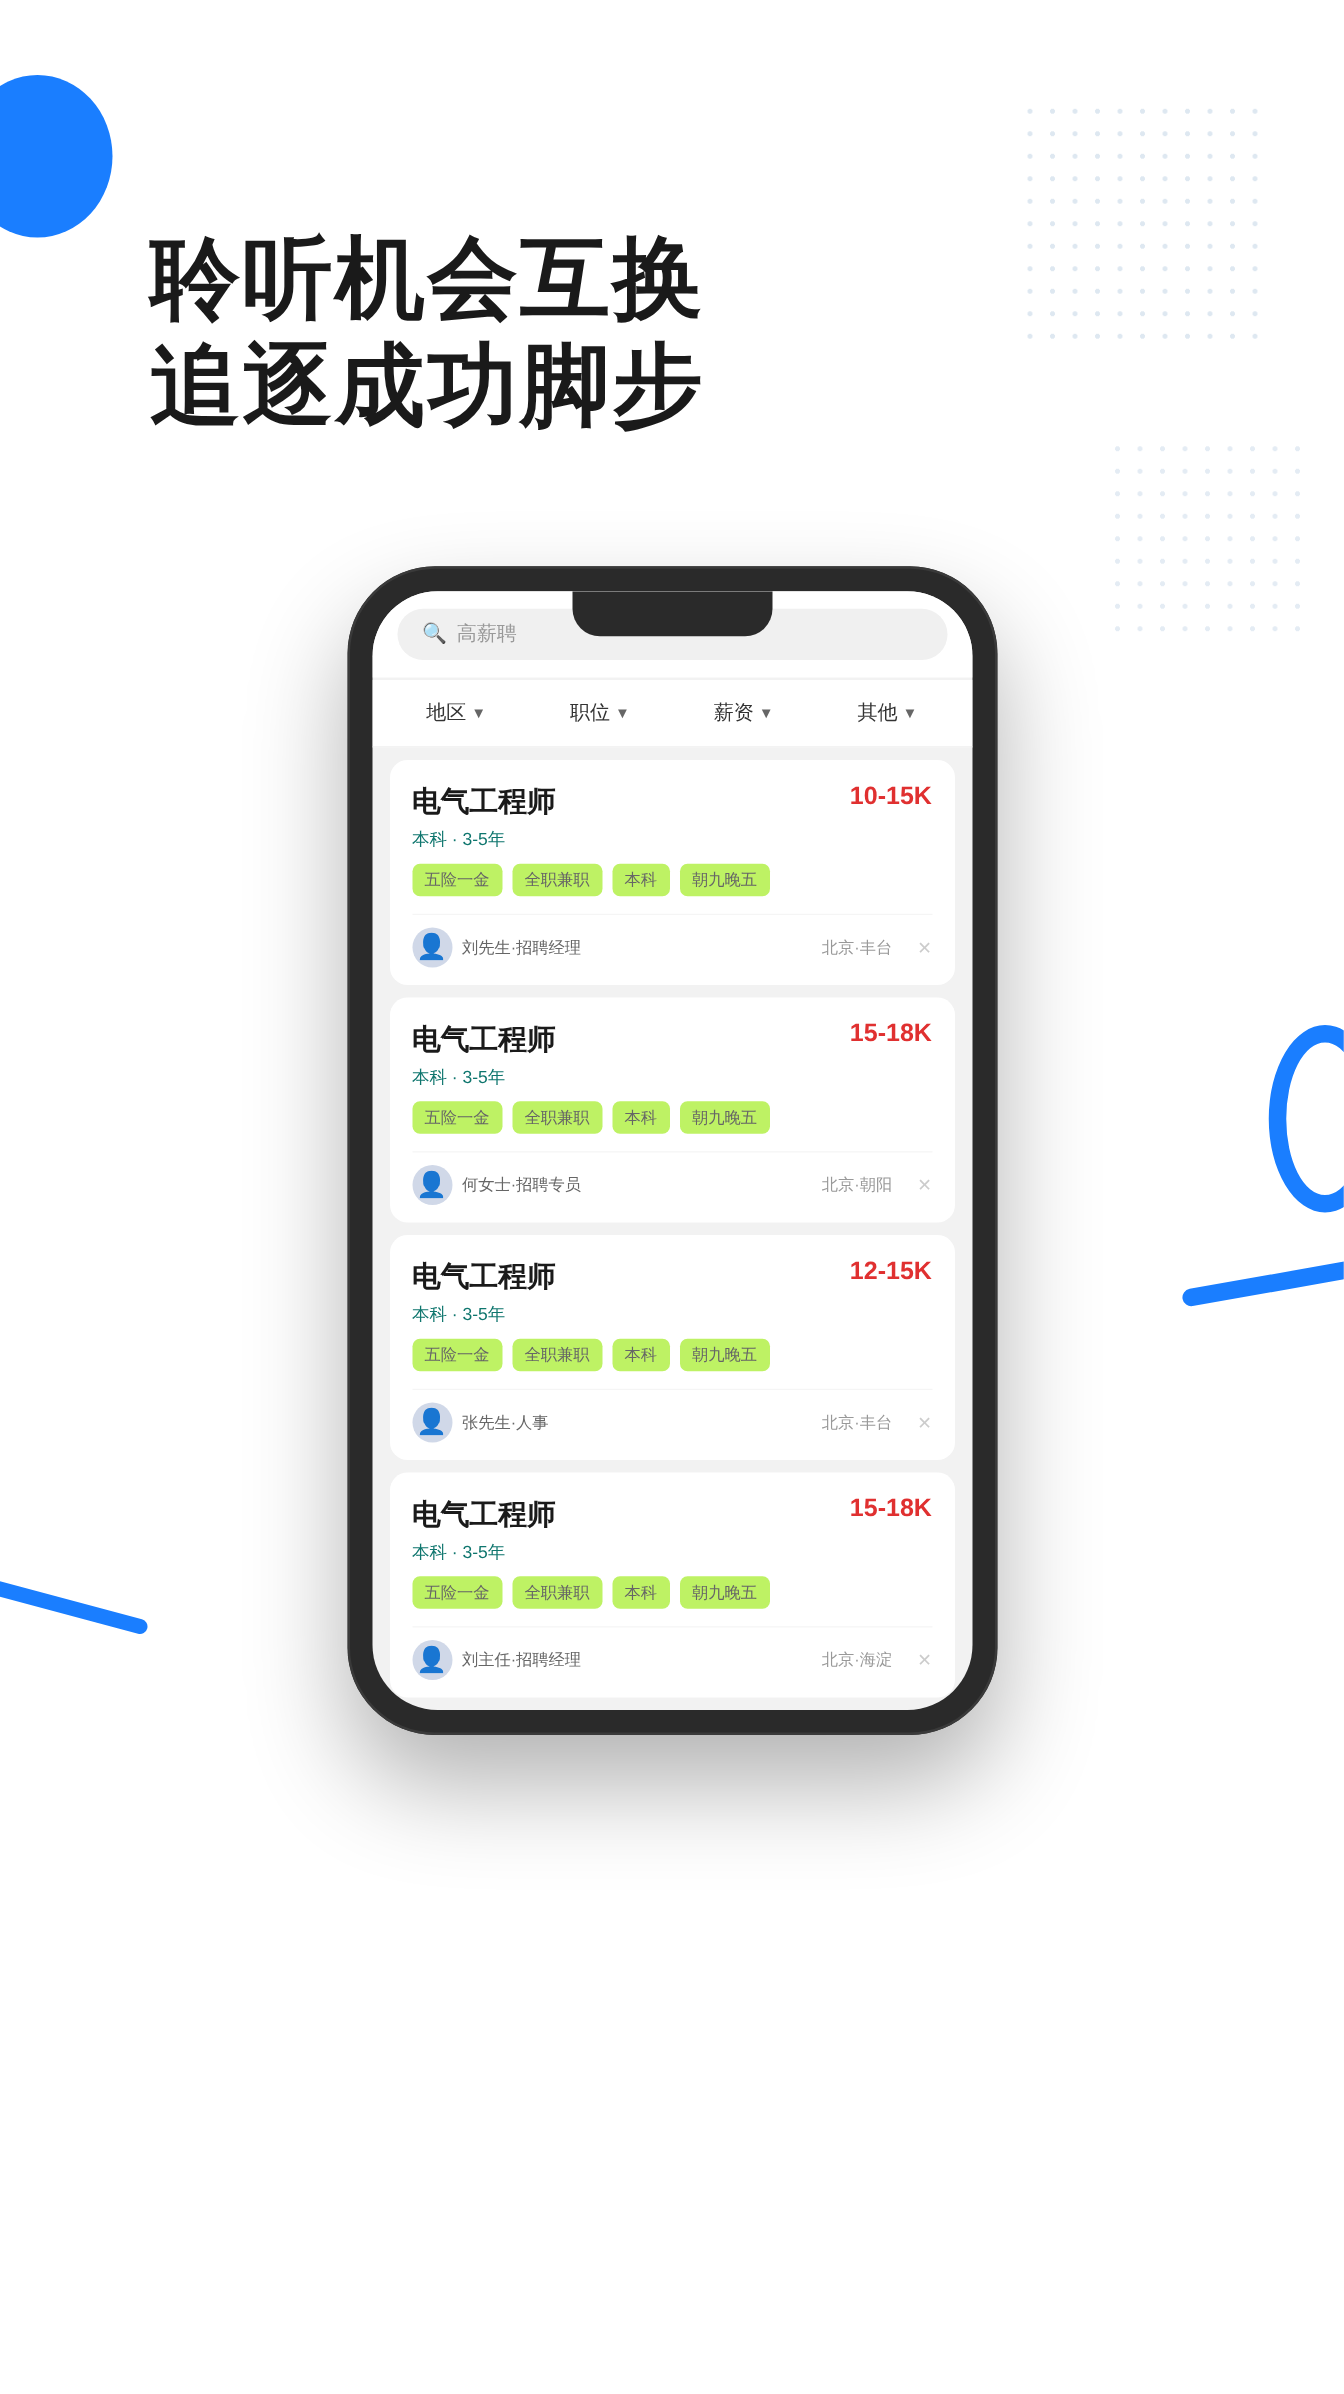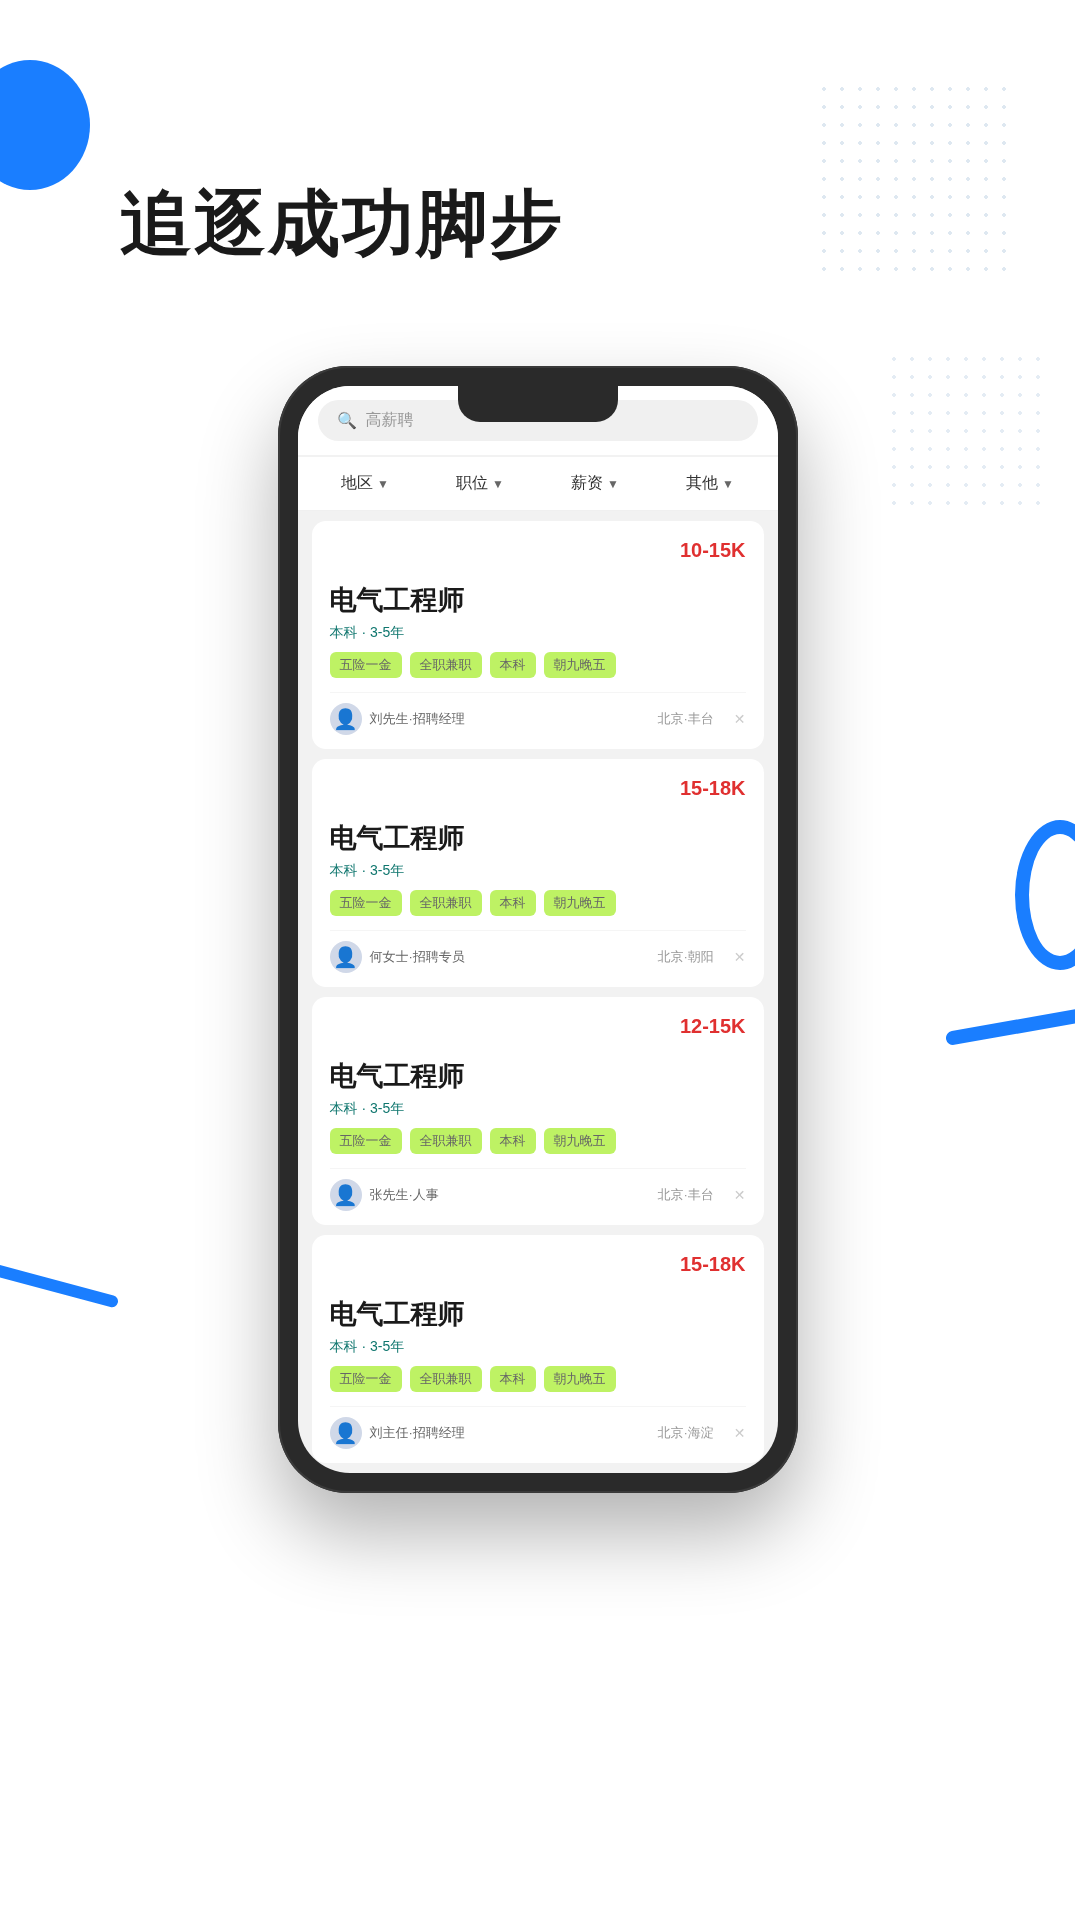--- a/index.html
+++ b/index.html
@@ -234,24 +234,23 @@
       border-radius: 14px;
       padding: 18px 18px 14px;
     }
     .job-header {
       display: flex;
       justify-content: space-between;
       align-items: flex-start;
       margin-bottom: 6px;
     }
     .job-title {
-      font-size: 27px;
+      font-size: 23px;
       font-weight: 700;
       color: #1a1a1a;
-      margin-top: 43px;
     }
     .job-salary {
       font-size: 20px;
       font-weight: 700;
       color: #e03030;
     }
     .job-meta {
       font-size: 14px;
       color: #0f766e;
       margin-bottom: 10px;
@@ -317,20 +316,21 @@
 
 <div class="bg-circle-blue"></div>
 <div class="bg-dots"></div>
 <div class="bg-dots-bottom"></div>
 <div class="bg-circle-right"></div>
 <div class="bg-line-right"></div>
 <div class="bg-line-left"></div>
 
 <div class="hero-section">
   <div class="hero-title">
+    <div>聆听机会互换</div>
     <div>追逐成功脚步</div>
   </div>
 </div>
 
 <div class="phone-container">
   <div class="phone-frame">
     <div class="phone-inner">
 
       <div class="phone-notch"></div>
 

